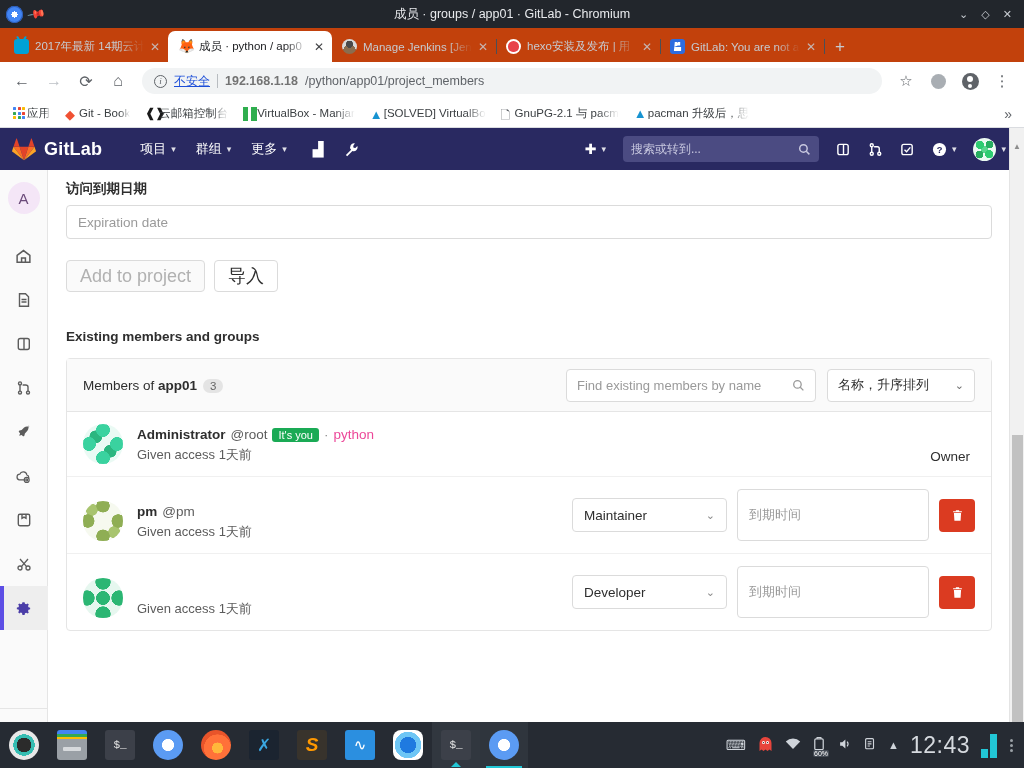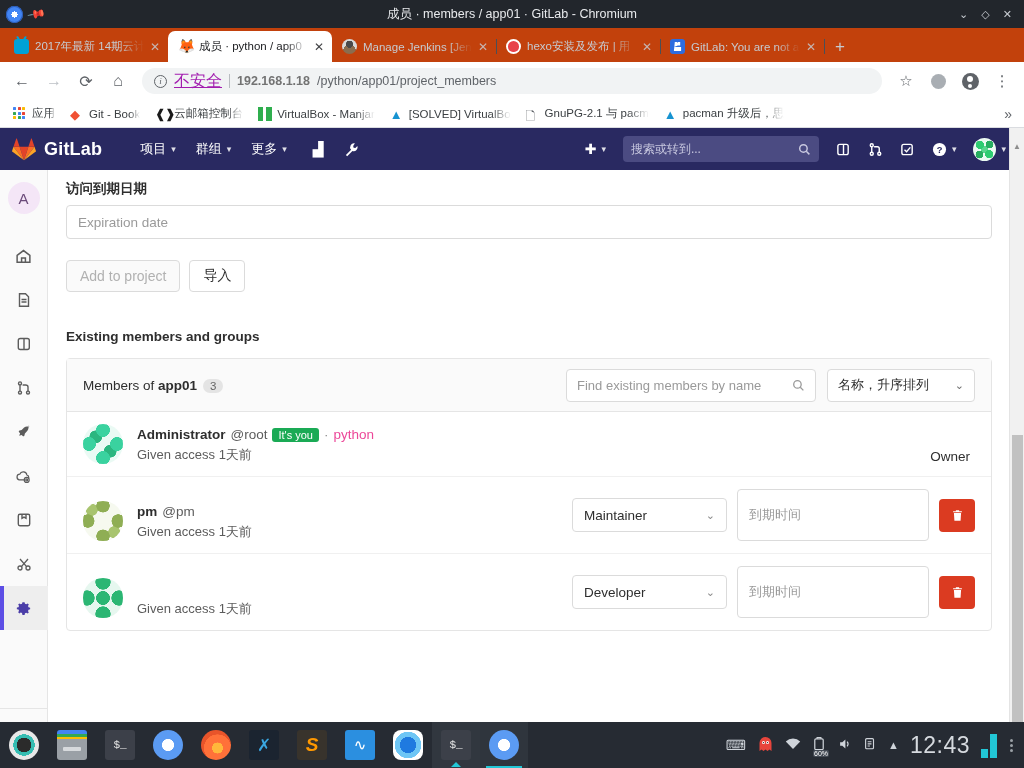--- a/index.html
+++ b/index.html
@@ -101,21 +101,21 @@
   .omnibox {
     flex: 1; height: 26px; background: #f1f3f4; border-radius: 13px;
     display: flex; align-items: center; gap: 7px; padding: 0 12px;
     font-size: 12.5px; color: #202124; margin: 0 6px;
   }
   .om-info {
     width: 13px; height: 13px; border: 1.3px solid #5f6368; border-radius: 50%;
     font-size: 9px; line-height: 11px; text-align: center; color: #5f6368;
     font-family: "Liberation Serif", serif; font-style: italic; flex: none;
   }
-  .om-warn { color: #a21caf; font-size: 16px; text-decoration: underline; }
+  .om-warn { color: #1d4ed8; font-size: 12px; text-decoration: underline; }
   .om-div { width: 1px; height: 14px; background: #b8bcc0; }
   .om-host { color: #737373; font-weight: bold; font-size: 12.5px; }
   .om-path { color: #5f6368; font-size: 12.5px; }
   .tb-star { color: #5f6368; font-size: 15px; }
   .tb-globe {
     width: 15px; height: 15px; border-radius: 50%;
     background: #9aa0a6; opacity: .85;
   }
   .tb-avatar {
     width: 17px; height: 17px; border-radius: 50%;
@@ -127,21 +127,21 @@
     box-shadow: 0 7px 0 -1px #fff;
   }
   .tb-dots { color: #5f6368; font-size: 15px; letter-spacing: 0; }
 
   
   .bookmarks {
     height: 28px; background: #fff; display: flex; align-items: center;
     gap: 3px; padding: 0 7px; border-bottom: 1px solid #dadce0;
     font-size: 11.5px; color: #3c4043; white-space: nowrap; overflow: hidden;
   }
-  .bm { display: flex; align-items: center; gap: 5px; padding: 3px 6px; flex: none; max-width: 150px; }
+  .bm { display: flex; padding: 3px 6px; flex: none; max-width: 150px; }
   .bm .bmlabel { overflow: hidden;
     -webkit-mask-image: linear-gradient(90deg,#000 80%,transparent 100%);
             mask-image: linear-gradient(90deg,#000 80%,transparent 100%); }
   .bm-ico { width: 14px; height: 14px; flex: none; position: relative; }
   .ic-apps {
     display: grid; grid-template-columns: repeat(3,3px); grid-template-rows: repeat(3,3px);
     gap: 1.5px; margin-top: 1px;
   }
   .ic-apps i { display: block; width: 3px; height: 3px; border-radius: .5px; }
   .ic-git { color: #f05133; font-size: 13px; }
@@ -221,21 +221,21 @@
   .txtinput {
     width: 100%; height: 34px; border: 1px solid #dbdbdb; border-radius: 4px;
     padding: 0 11px; font-size: 13.5px; color: #5c5c5c;
     display: flex; align-items: center; background: #fff;
   }
   .txtinput .ph { color: #9a9a9a; }
 
   .btnrow { display: flex; gap: 9px; margin-top: 21px; }
   .btn {
     height: 32px; padding: 0 13px; border: 1px solid #dbdbdb; border-radius: 4px;
-    background: #fff; font-size: 14px; color: #2e2e2e;
+    background: #fff; font-size: 18px; color: #2e2e2e;
     display: flex; align-items: center;
   }
   .btn.disabled { color: #b1b1b1; background: #fafafa; }
 
   .sec-title { font-size: 13.5px; font-weight: bold; color: #2e2e2e; margin: 37px 0 14px; }
 
   .card { border: 1px solid #e5e5e5; border-radius: 4px; }
   .card-head {
     background: #fafafa; border-bottom: 1px solid #e5e5e5;
     height: 53px; display: flex; align-items: center; padding: 0 16px; gap: 10px;
@@ -428,21 +428,21 @@
   .tray-dots i { width: 3px; height: 3px; border-radius: 50%; background: #9aa0a6; display: block; }
 </style>
 </head>
 <body>
 
 <div class="titlebar">
   <div class="tb-left">
     <span class="tb-chrome-ico"></span>
     <span class="tb-pin">📌</span>
   </div>
-  <div class="tb-title">成员 · members / app01 · GitLab - Chromium</div>
+  <div class="tb-title">成员 · groups / app01 · GitLab - Chromium</div>
   <div class="tb-right">
     <span>⌄</span>
     <span>◇</span>
     <span>✕</span>
   </div>
 </div>
 
 <div class="tabstrip">
   <div class="tab">
     <span class="favicon fv-bili"></span>

